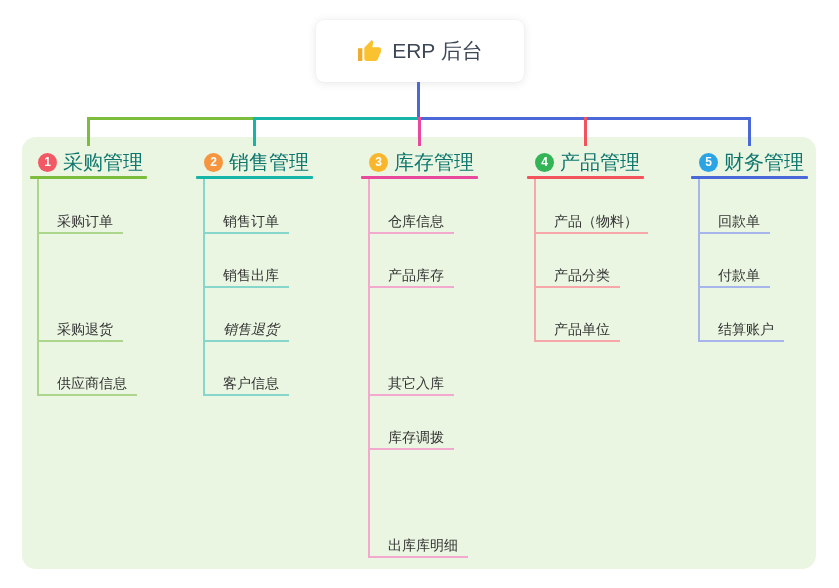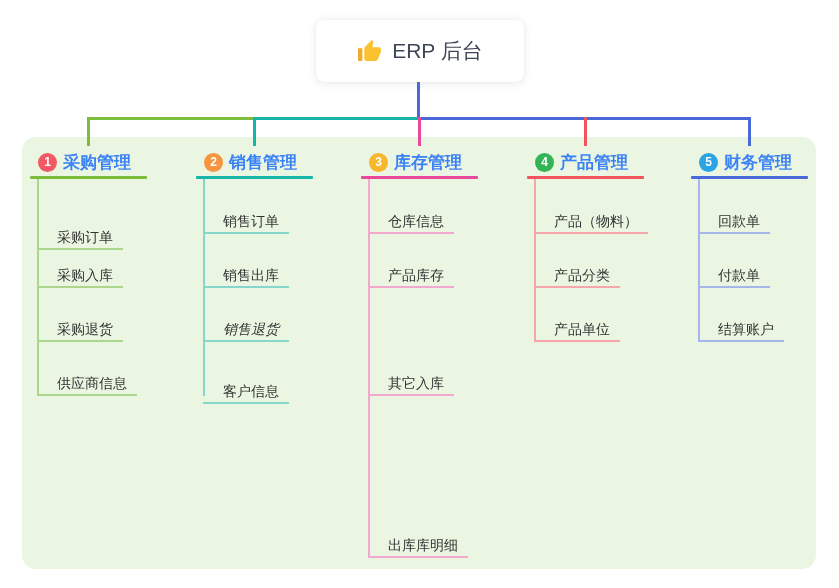--- a/index.html
+++ b/index.html
@@ -42,21 +42,21 @@
     position:relative;height:28px;display:flex;align-items:center;
     padding-left:8px;gap:6px;
   }
   .badge{
     width:19px;height:19px;border-radius:50%;
     background:var(--badge);
     color:#fff;font-size:12px;font-weight:bold;
     display:flex;align-items:center;justify-content:center;
     flex:0 0 auto;line-height:1;
   }
-  .branch-label{font-size:17px;color:#3b82f6;white-space:nowrap;cursor:default;font-weight:bold;}
+  .branch-label{font-size:20px;color:#0f766e;white-space:nowrap;cursor:default;}
   .branch-underline{
     position:absolute;left:0;top:28px;width:117px;height:3px;
     background:var(--line);border-radius:1px;
   }
   .child-vline{
     position:absolute;left:7px;top:31px;width:2px;
     background:var(--child);
   }
   .child{
     position:absolute;left:7px;height:26px;
@@ -91,49 +91,49 @@
   <div class="vstub" style="left: 584px; --c: #f2535c;"></div>
   <div class="vstub" style="left: 748px; --c: #4b68d8;"></div>
 
   <div class="branch" style="left: 30px; --line: #7cbd3d; --child: #abd68c; --badge: #f25964;">
     <div class="branch-title">
       <span class="badge">1</span>
       <span class="branch-label">采购管理</span>
     </div>
     <div class="branch-underline"></div>
     <div class="child-vline" style="height:217px;"></div>
-    <div class="child" style="top:74px;">采购订单</div>
-    <div class="child" style="top:112px;">采购入库</div>
+    <div class="child" style="top:58px;">采购订单</div>
     <div class="child" style="top:166px;">采购退货</div>
     <div class="child" style="top:220px;">供应商信息</div>
   </div>
 
   <div class="branch" style="left: 196px; --line: #17b5a7; --child: #86d6cc; --badge: #f6953e;">
     <div class="branch-title">
       <span class="badge">2</span>
       <span class="branch-label">销售管理</span>
     </div>
     <div class="branch-underline"></div>
     <div class="child-vline" style="height:217px;"></div>
     <div class="child" style="top:58px;">销售订单</div>
     <div class="child" style="top:112px;">销售出库</div>
     <div class="child" style="top:166px;font-style:italic;">销售退货</div>
-    <div class="child" style="top:228px;">客户信息</div>
+    <div class="child" style="top:220px;">客户信息</div>
   </div>
 
   <div class="branch" style="left: 361px; --line: #e9499c; --child: #f3a8ce; --badge: #f8b62d;">
     <div class="branch-title">
       <span class="badge">3</span>
       <span class="branch-label">库存管理</span>
     </div>
     <div class="branch-underline"></div>
     <div class="child-vline" style="height:379px;"></div>
     <div class="child" style="top:58px;">仓库信息</div>
     <div class="child" style="top:112px;">产品库存</div>
     <div class="child" style="top:220px;">其它入库</div>
+    <div class="child" style="top:274px;">库存调拨</div>
     <div class="child" style="top:382px;">出库库明细</div>
   </div>
 
   <div class="branch" style="left: 527px; --line: #f2535c; --child: #f7a6aa; --badge: #32b457;">
     <div class="branch-title">
       <span class="badge">4</span>
       <span class="branch-label">产品管理</span>
     </div>
     <div class="branch-underline"></div>
     <div class="child-vline" style="height:163px;"></div>

